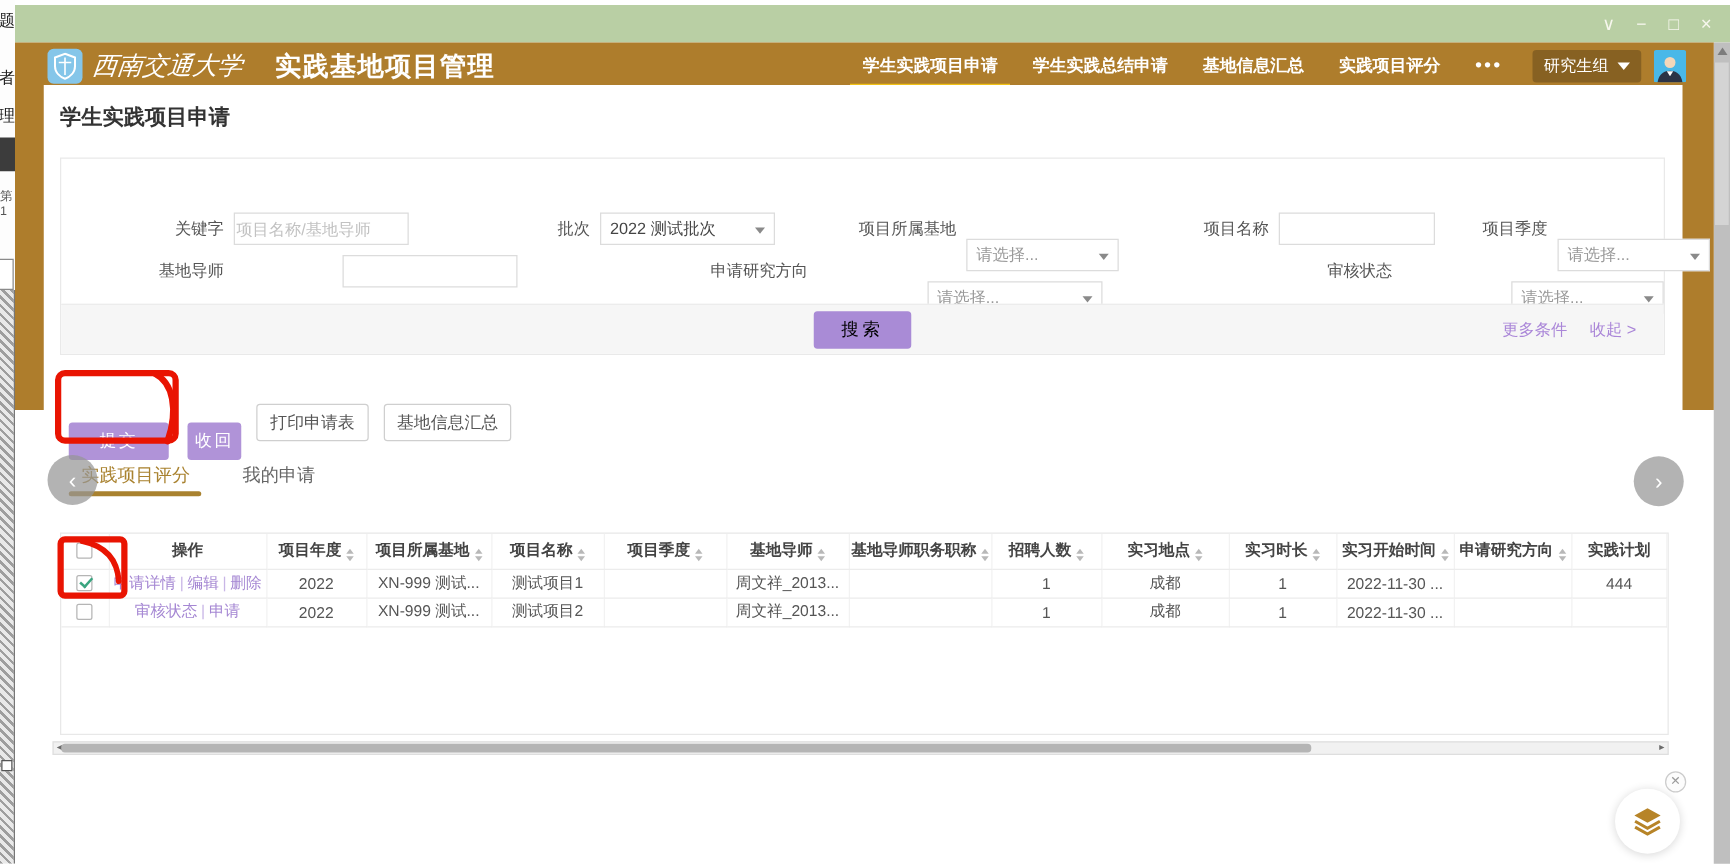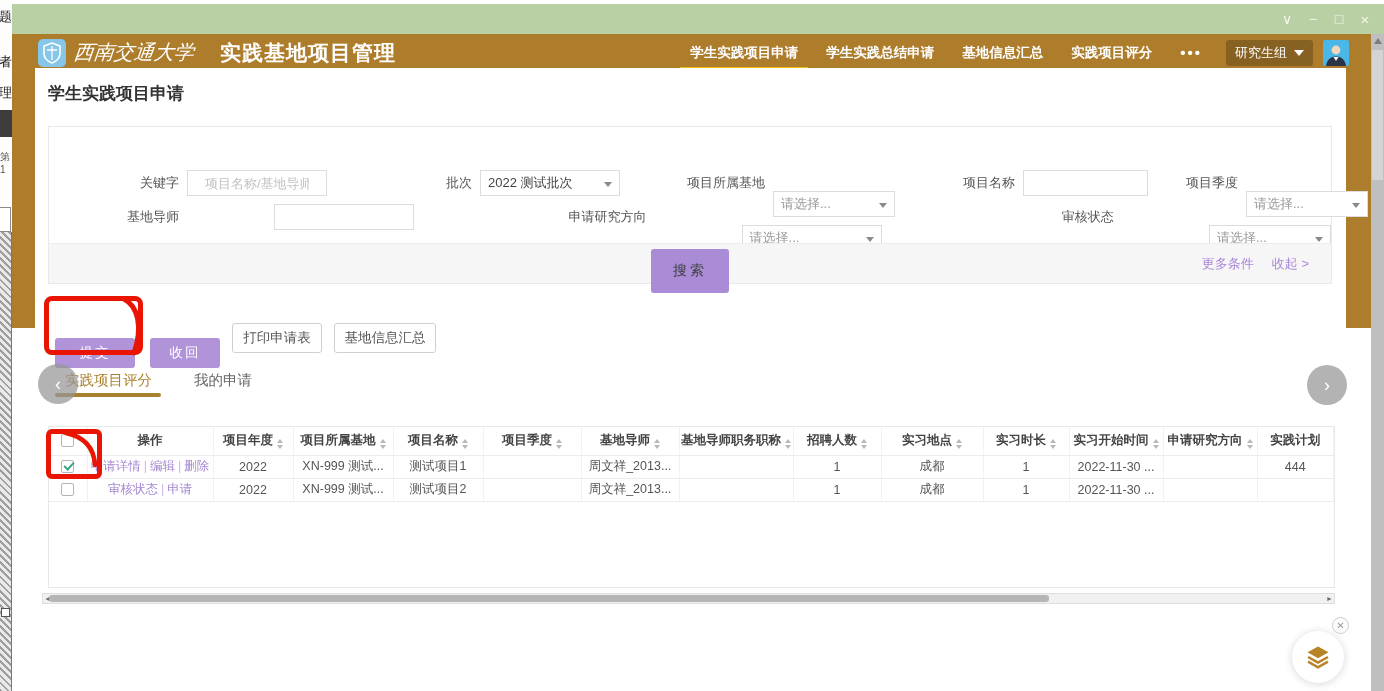--- a/index.html
+++ b/index.html
@@ -48,45 +48,45 @@
   .avatar { width:26px; height:26px; border-radius:2px; overflow:hidden; margin-right:22px; flex:none; cursor:pointer; }
 
   
   .panel { position:absolute; left:23px; top:68px; width:1311px; bottom:0; background:#fff; z-index:2; }
   .page-title { position:absolute; left:13px; top:14px; font-size:17px; font-weight:bold; color:#333; }
 
   .filter-box { position:absolute; left:13px; top:58px; width:1284px; height:158px; border:1px solid #e9e9e9; background:#fff; }
   .frow { position:absolute; left:0; right:0; display:flex; align-items:center; padding-left:25px;justify-content:space-between; }
   .frow.r1 { top:22px; } .frow.r2 { top:56px; }
   .flabel { font-size:13px; color:#555; text-align:right; margin-right:8px; flex:none; white-space:nowrap; }
-  .finput { height:26px; border:1px solid #dcdcdc; background:#fff; font-size:13px; color:#555; padding:0 17px;
+  .finput { height:26px; border:1px solid #dcdcdc; background:#fff; font-size:13px; color:#555; padding:0 1px;
      font-family:inherit; flex:none; }
   .finput::placeholder { color:#c2c2c2; }
   .fselect { height:26px; border:1px solid #dcdcdc; background:#fff; font-size:13px; color:#444; padding:0 20px 0 7px;
      position:relative; display:flex; align-items:center; flex:none; cursor:pointer; white-space:nowrap; overflow:hidden; }
   .fselect .caret { position:absolute; right:7px; top:11px; width:0; height:0;
      border-left:4.5px solid transparent; border-right:4.5px solid transparent; border-top:5px solid #8a8a8a; }
   .fselect.ph { color:#999;margin-top:42px; }
   .w105{width:105px}.w110{width:110px}.w60{width:60px}
   .fw140{width:140px}.fw122{width:122px}.fw125{width:125px}
   .ml40{margin-left:40px}.ml35{margin-left:35px}.ml60{margin-left:60px}.ml30{margin-left:30px}
 
   .fbar { position:absolute; left:0; right:0; bottom:0; height:40px; background:#f6f6f6; border-top:1px solid #ececec;
      display:flex; align-items:center; }
-  .search-btn { position:absolute; left:50%; transform:translateX(-50%); top:5px; width:78px; height:44px;
-     background:#a98bd6; color:#404040; border:none; border-radius:3px; font-size:14px; letter-spacing:3px;
+  .search-btn { position:absolute; left:50%; transform:translateX(-50%); top:5px; width:78px; height:30px;
+     background:#a98bd6; color:#000000; border:none; border-radius:3px; font-size:14px; letter-spacing:3px;
      font-family:Liberation Serif, serif; cursor:pointer; }
   .fbar-links { margin-left:auto; padding-right:22px; font-size:13px; color:#aa86d8; display:flex; gap:18px; }
   .fbar-links span { cursor:pointer; }
 
   .actions { position:absolute; left:20px; top:239px; display:flex; align-items:center; }
   .btn { height:30px; border-radius:3px; font-size:13.5px; font-family:inherit; cursor:pointer; }
   .btn.purple { background:#b093d8; color:#fff; border:none; letter-spacing:2px;margin-top:31px; }
   .btn.plain { background:#fff; color:#555; border:1px solid #cfcfcf; }
-  .b-submit{width:80px} .b-withdraw{width:70px; margin-left:15px}
+  .b-submit{width:80px} .b-withdraw{width:43px; margin-left:15px}
   .b-print{width:90px; margin-left:12px} .b-custom{width:102px; margin-left:12px}
 
   .tabs { position:absolute; left:30px; top:303px; display:flex; font-size:14.5px; }
   .tab { cursor:pointer; color:#666; }
   .tab.active { color:#a9822f; }
   .tab + .tab { margin-left:42px; }
   .tab-underline { position:absolute; left:20px; top:325px; width:106px; height:4px; background:#a9822f; border-radius:2px; }
 
   .car { position:absolute; width:40px; height:40px; border-radius:50%; background:rgba(150,150,150,0.72);
      color:#fff; display:flex; align-items:center; justify-content:center; font-size:18px; z-index:5; cursor:pointer; }

